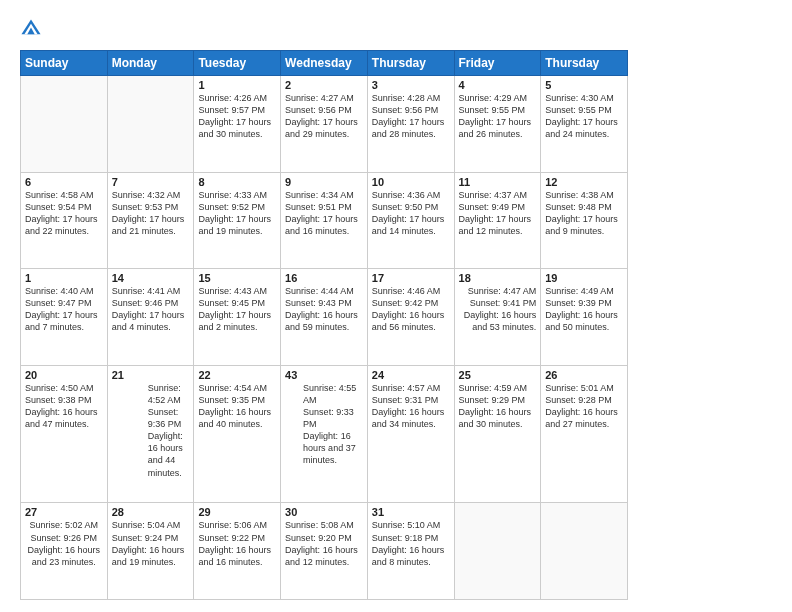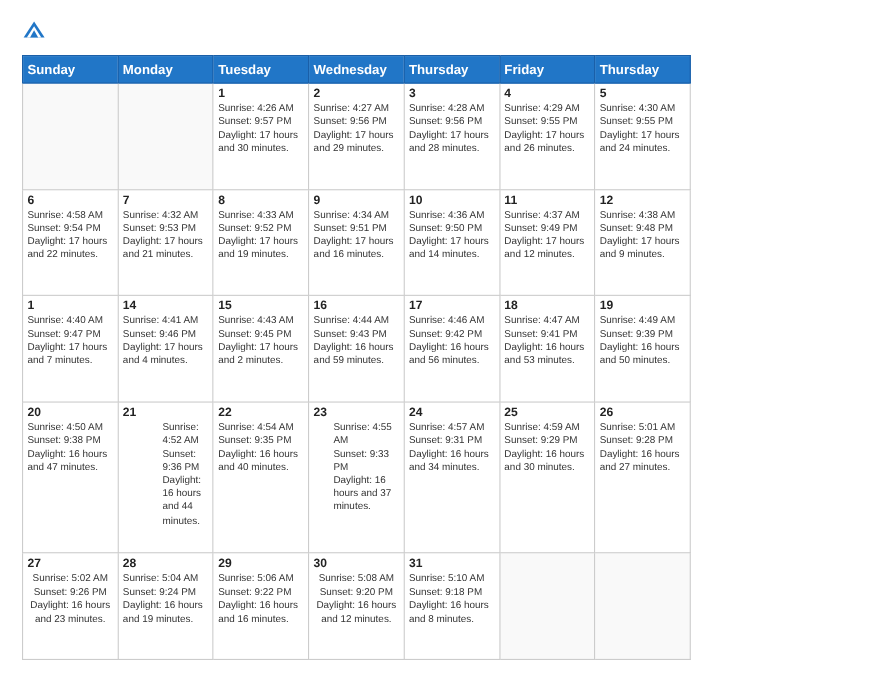--- a/index.html
+++ b/index.html
@@ -238,21 +238,21 @@
 Daylight: 16 hours and 59 minutes.</div>
           </td>
           <td>
             <span class="day-num">17</span>
             <div class="day-info" style="white-space: pre-line;">Sunrise: 4:46 AM
 Sunset: 9:42 PM
 Daylight: 16 hours and 56 minutes.</div>
           </td>
           <td>
             <span class="day-num">18</span>
-            <div class="day-info" style="white-space: pre-line;">Sunrise: 4:47 AM
+            <div class="day-info" style="white-space: pre-line; text-align: right;">Sunrise: 4:47 AM
 Sunset: 9:41 PM
 Daylight: 16 hours and 53 minutes.</div>
           </td>
           <td>
             <span class="day-num">19</span>
             <div class="day-info" style="white-space: pre-line;">Sunrise: 4:49 AM
 Sunset: 9:39 PM
 Daylight: 16 hours and 50 minutes.</div>
           </td>
         </tr>
@@ -269,21 +269,21 @@
 Sunset: 9:36 PM
 Daylight: 16 hours and 44 minutes.</div>
           </td>
           <td>
             <span class="day-num">22</span>
             <div class="day-info" style="white-space: pre-line;">Sunrise: 4:54 AM
 Sunset: 9:35 PM
 Daylight: 16 hours and 40 minutes.</div>
           </td>
           <td>
-            <span class="day-num">23</span>
+            <span class="day-num">43</span>
             <div class="day-info" style="white-space: pre-line; margin-left: 18px;">Sunrise: 4:55 AM
 Sunset: 9:33 PM
 Daylight: 16 hours and 37 minutes.</div>
           </td>
           <td>
             <span class="day-num">24</span>
             <div class="day-info" style="white-space: pre-line;">Sunrise: 4:57 AM
 Sunset: 9:31 PM
 Daylight: 16 hours and 34 minutes.</div>
           </td>
@@ -314,21 +314,21 @@
 Daylight: 16 hours and 19 minutes.</div>
           </td>
           <td>
             <span class="day-num">29</span>
             <div class="day-info" style="white-space: pre-line;">Sunrise: 5:06 AM
 Sunset: 9:22 PM
 Daylight: 16 hours and 16 minutes.</div>
           </td>
           <td>
             <span class="day-num">30</span>
-            <div class="day-info" style="white-space: pre-line; text-align: center;">Sunrise: 5:08 AM
+            <div class="day-info" style="white-space: pre-line;">Sunrise: 5:08 AM
 Sunset: 9:20 PM
 Daylight: 16 hours and 12 minutes.</div>
           </td>
           <td>
             <span class="day-num">31</span>
             <div class="day-info" style="white-space: pre-line;">Sunrise: 5:10 AM
 Sunset: 9:18 PM
 Daylight: 16 hours and 8 minutes.</div>
           </td>
           <td class="empty-cell"></td>

